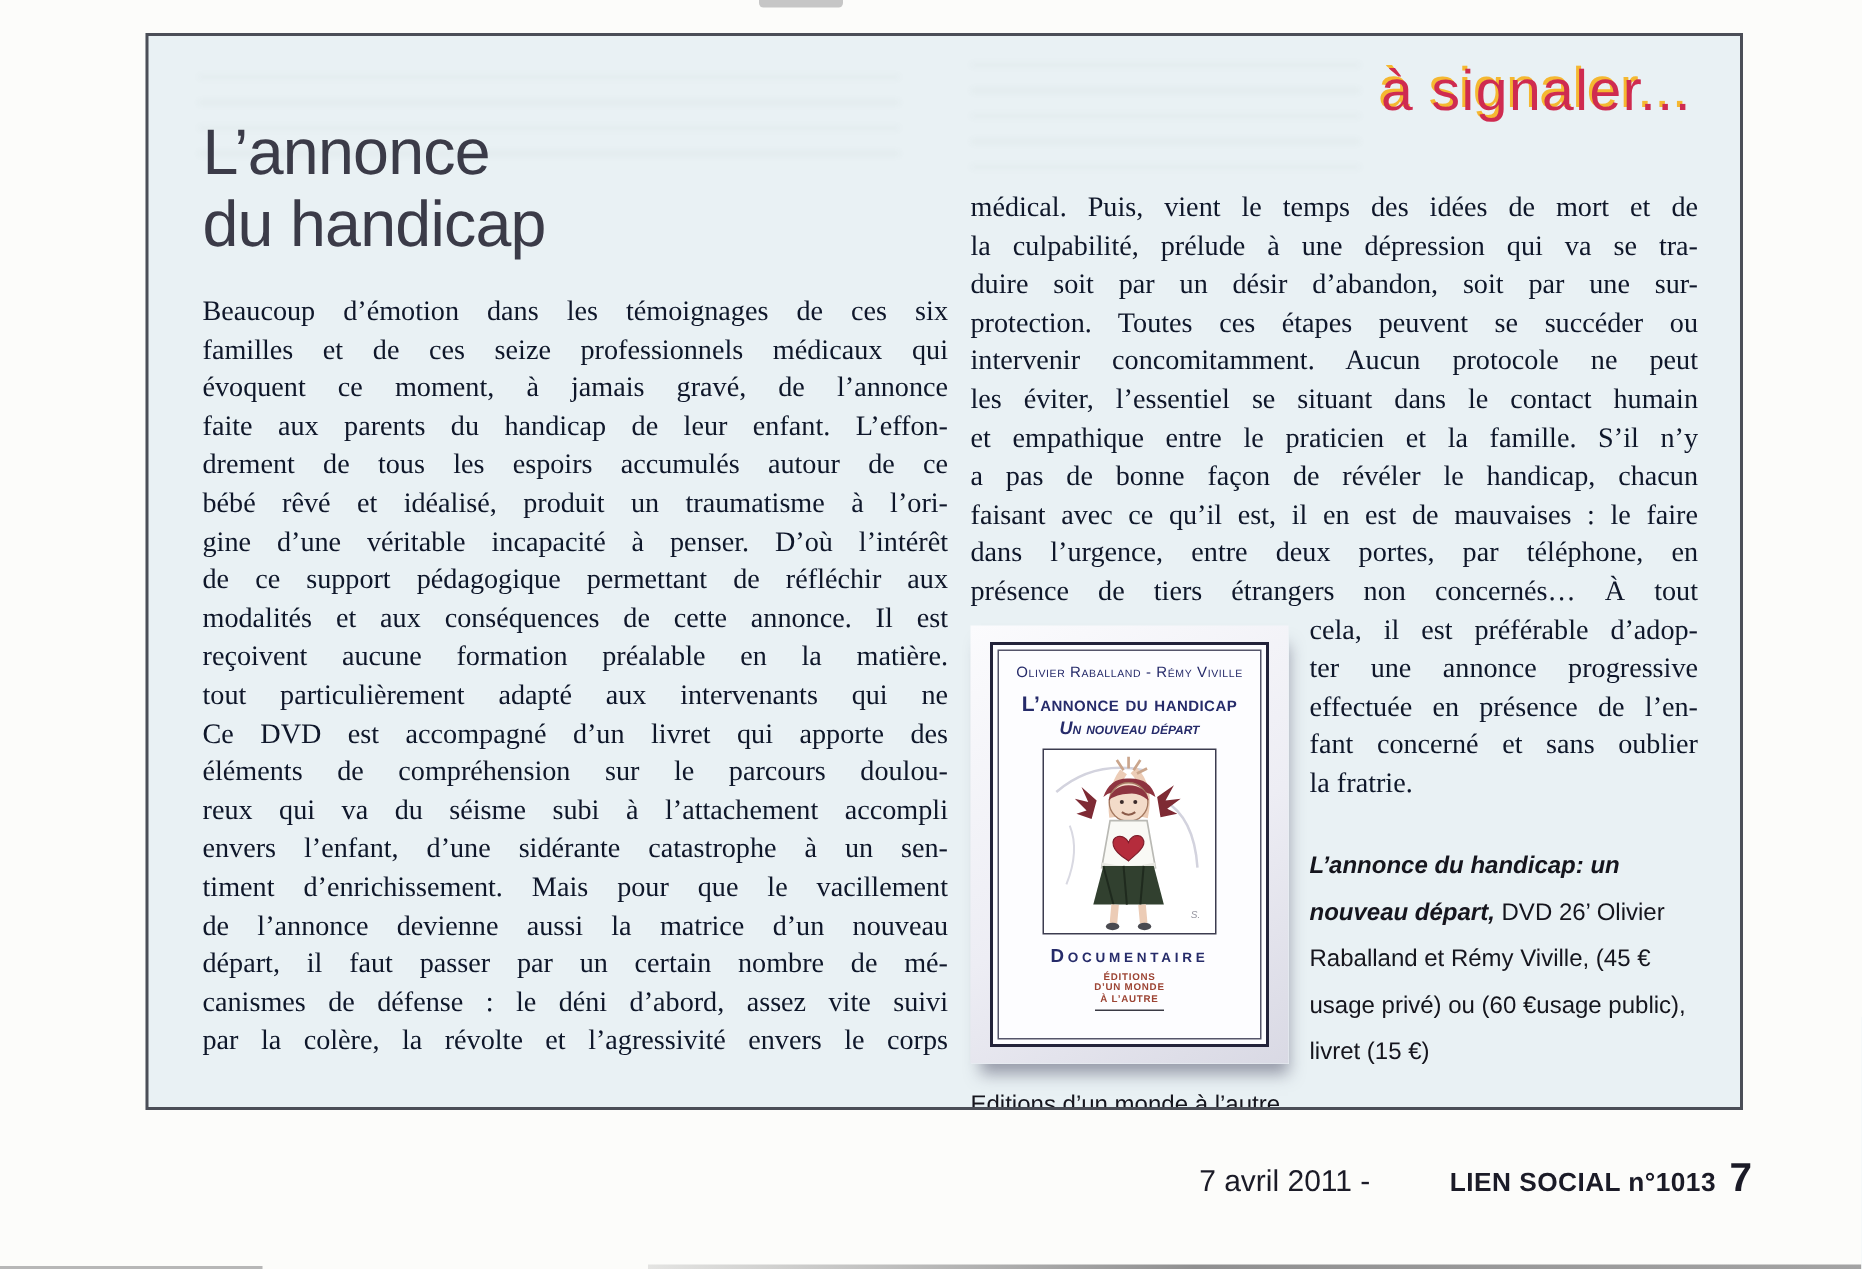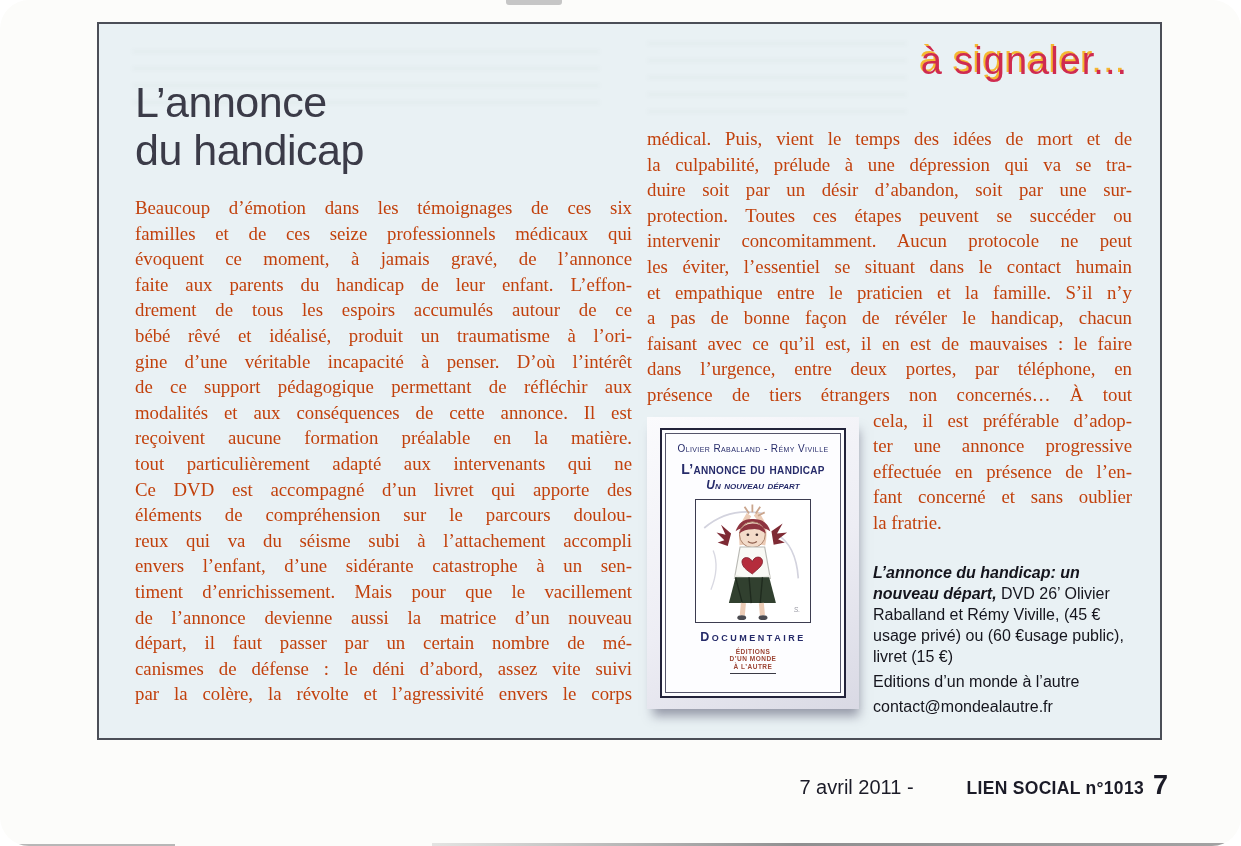--- a/index.html
+++ b/index.html
@@ -1,20 +1,19 @@
 <!DOCTYPE html>
 <html lang="fr"><head>
 <meta charset="utf-8">
 <style>
   html,body{margin:0;padding:0;}
   .page{
     position:relative; width:1241px; height:846px;
     background:#fcfcfa; overflow:hidden;
     font-family:"Liberation Sans", sans-serif;
-    border-radius:29px;
   }
   .panel{
     position:absolute; left:97px; top:22px; width:1065px; height:718px;
     box-sizing:border-box; background:#e9f1f4; border:2px solid #4b4e57;
     overflow:hidden;
   }
   
   .bleed{position:absolute; filter:blur(2px); opacity:.38; pointer-events:none;
     background:repeating-linear-gradient(180deg, rgba(95,115,105,.14) 0 3px, transparent 3px 17px);}
   .bleed.b1{left:33px; top:26px; width:468px; height:62px;}
@@ -32,21 +31,21 @@
     color:#cf2b50; text-shadow:-2px -2px 0 rgba(247,170,0,.8);
   }
 
   .left-col{position:absolute; left:36px; top:54px; width:497px;}
   .article-title{
     font-size:43px; line-height:48px; color:#3b3b48; font-weight:400;
     letter-spacing:-0.5px; margin:0 0 21px 0;
   }
   .serif{
     font-family:"Liberation Serif", serif;
-    font-size:18.8px; line-height:25.6px; color:#c2410c;
+    font-size:18.8px; line-height:25.6px; color:#0f172a;
   }
   .tline{text-align:justify; text-align-last:justify;}
   .no-just-last .tline:last-child{text-align-last:left;}
 
   .right-col{position:absolute; left:548px; top:102px; width:485px;}
 
   .dvd-photo{
     float:left; width:212px; height:292px; margin:9px 14px 4px 0;
     padding:11px 13px; box-sizing:border-box;
     background:linear-gradient(150deg,#fbfbfd 0%,#ededf4 55%,#d9d9e4 100%);
@@ -61,21 +60,21 @@
   .dvd-authors{font-size:10px; font-weight:400; letter-spacing:.4px;}
   .dvd-title{font-size:14px; font-weight:700; margin-top:7px; letter-spacing:.3px;}
   .dvd-subtitle{font-size:12px; font-weight:700; font-style:italic; margin-top:1px;}
   .dvd-frame{margin-top:7px; width:116px; height:124px; box-sizing:border-box;
     border:1.5px solid #3c3c50; background:#ffffff; overflow:hidden;}
   .dvd-genre{margin-top:7px; font-size:12.5px; font-weight:700; letter-spacing:2.5px;}
   .dvd-logo{margin-top:4px; font-size:6.5px; line-height:1.2; font-weight:700;
     color:#9c4434; text-transform:uppercase; font-variant:normal;
     border-bottom:1px solid #3a3a44; padding-bottom:2px; letter-spacing:.5px;}
 
-  .caption{margin-top:26px; font-size:16px; line-height:21px; color:#15151d;}
+  .caption{margin-top:26px; font-size:16px; line-height:31px; color:#15151d;}
   .caption-lead{font-weight:700; font-style:italic;}
   .caption-line{margin-top:4px;}
 
   .footer{
     position:absolute; top:770px; right:73px;
     display:flex; align-items:baseline; justify-content:flex-end; gap:9px;
     color:#1b1b27;
   }
   .footer-date{font-size:20px;}
   .footer-journal{font-size:17.5px; font-weight:700; letter-spacing:.3px;margin-left:44px;}

